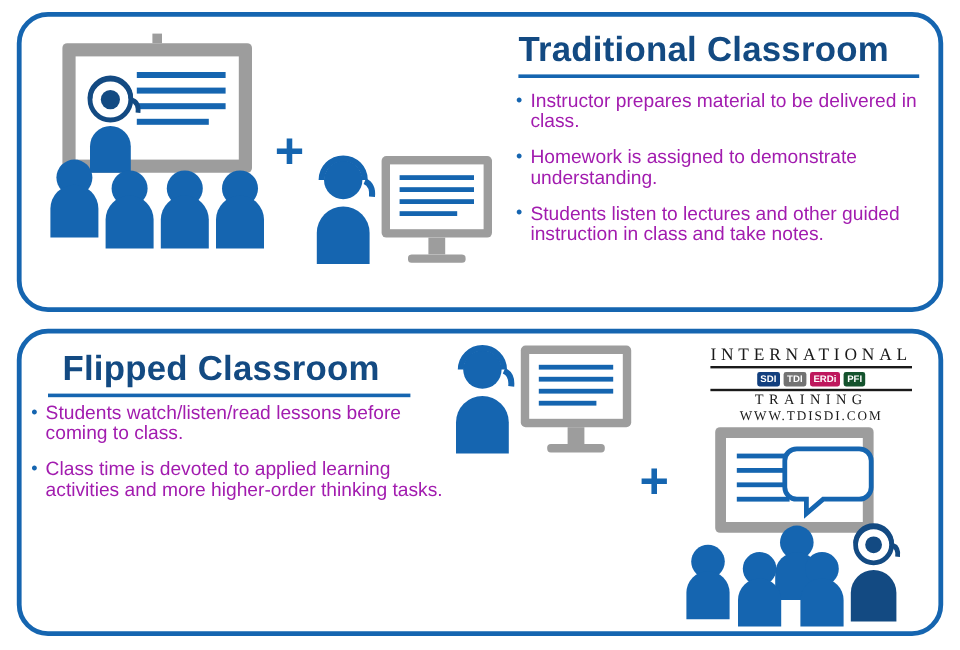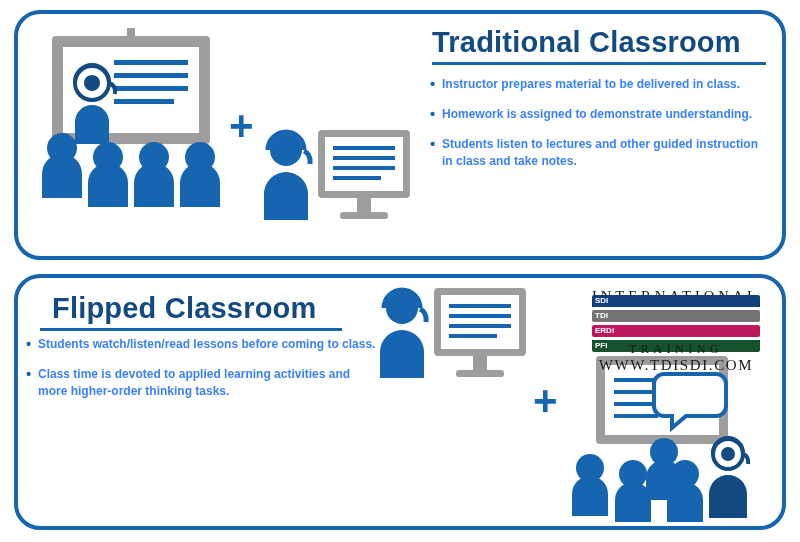--- a/index.html
+++ b/index.html
@@ -51,23 +51,23 @@
     height: 3px;
     background: #1565b0;
   }
   .bullets {
     list-style: none;
     margin: 0;
     padding: 0;
   }
   .bullets li {
     position: relative;
-    color: #3b82f6;
-    font-weight: bold;
-    font-size: 12px;
+    color: #a21caf;
+    font-weight: normal;
+    font-size: 16px;
     line-height: 17px;
     padding-left: 12px;
     margin-bottom: 13px;
   }
   .bullets li:before {
     content: "\2022";
     position: absolute;
     left: 0;
     top: -1px;
     font-size: 15px;
@@ -142,33 +142,33 @@
     letter-spacing: 4px;
     font-weight: normal;
   }
   .logo-line3 {
     font-size: 12px;
     letter-spacing: 4.5px;
     font-weight: normal;
   }
   .logo-line4 {
     font-family: "Liberation Serif", serif;
-    font-size: 15px;
+    font-size: 11px;
     letter-spacing: 1.6px;
     color: #1a1a1a;
     text-align: center;
     white-space: nowrap;
   }
   .logo-rule { height: 2px; background: #1a1a1a; }
   .logo-badges {
     display: flex;
+    align-items: center;
     justify-content: center;
     gap: 3px;
-    height: 33px;
-    flex-direction: column;
+    height: 17px;
   }
   .badge {
     font-family: "Liberation Sans", sans-serif;
     font-size: 8px;
     font-weight: bold;
     color: #ffffff;
     padding: 1px 3px;
     border-radius: 2px;
     line-height: 10px;
     white-space: nowrap;

